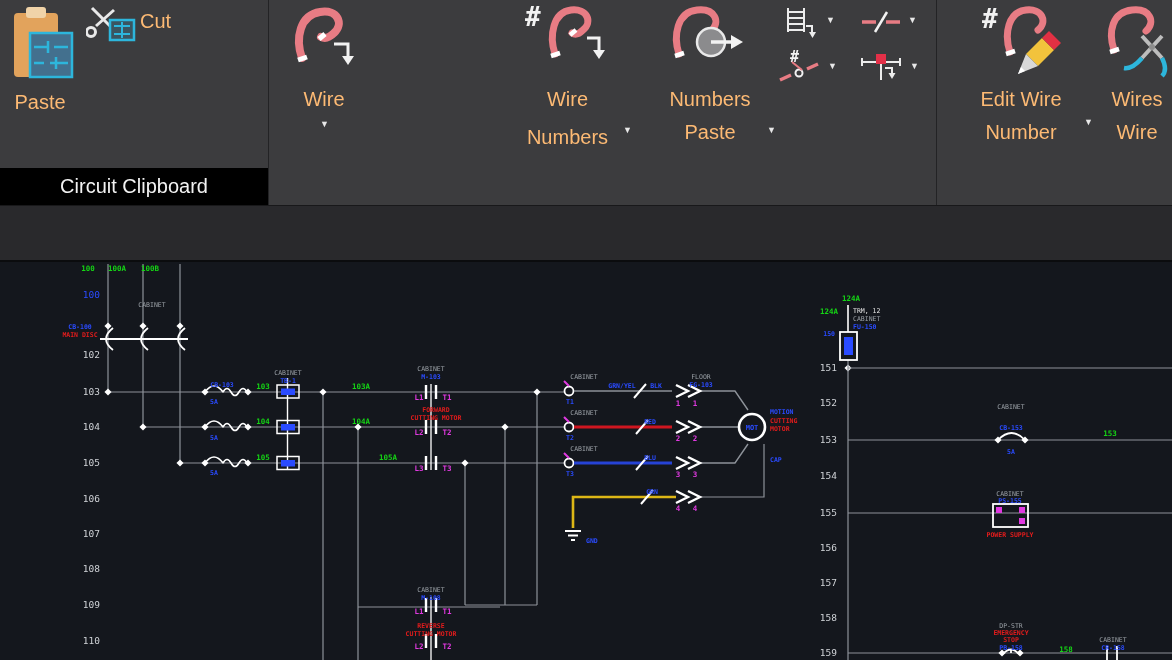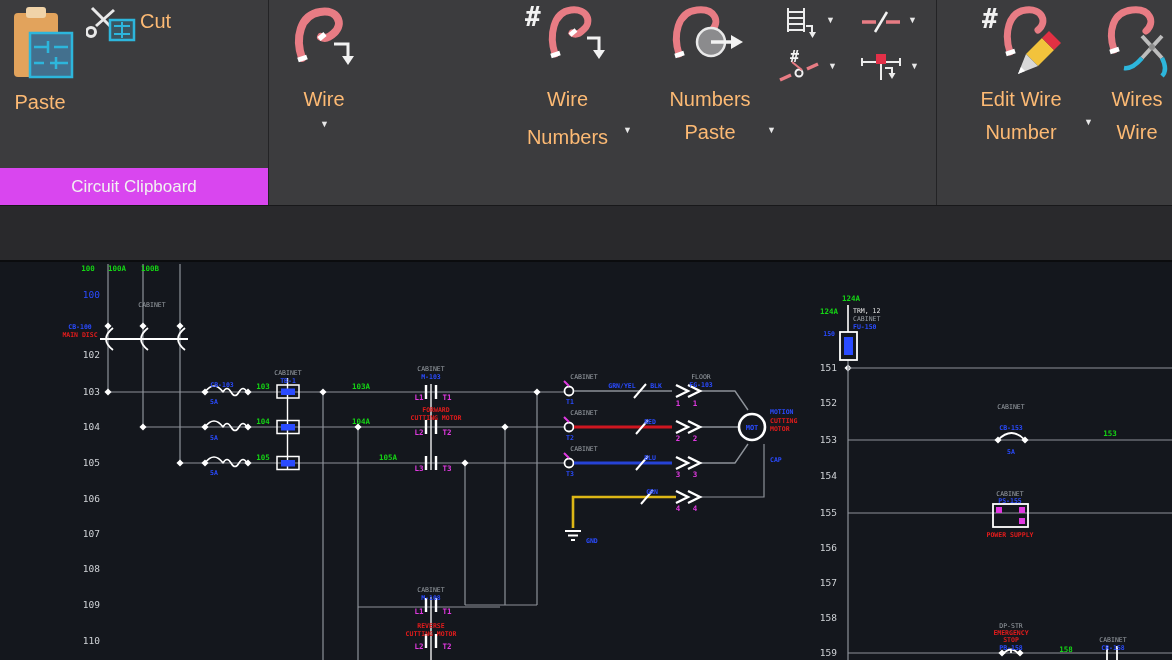--- a/index.html
+++ b/index.html
@@ -1,22 +1,22 @@
 <!DOCTYPE html>
 <html><head>
 <meta charset="utf-8">
 <style>
   html,body{margin:0;padding:0;background:#000;}
   #app{position:relative;width:1172px;height:660px;overflow:hidden;background:#14171d;
        font-family:"Liberation Sans",sans-serif;}
   
   .ribbon{position:absolute;left:0;top:0;width:1172px;height:205px;background:#3c3c3e;}
   .panel{position:absolute;top:0;height:205px;border-right:1px solid #232325;box-sizing:border-box;}
-  .panel-title{position:absolute;left:0;right:0;bottom:0;height:37px;background:#d946ef;
-      color:#f2f2f2;font-size:17px;display:flex;align-items:center;justify-content:center;
+  .panel-title{position:absolute;left:0;right:0;bottom:0;height:37px;background:#000000;
+      color:#f2f2f2;font-size:20px;display:flex;align-items:center;justify-content:center;
       white-space:nowrap;overflow:hidden;}
   .btn{position:absolute;cursor:default;}
   .lbl{position:absolute;color:#fdba74;font-size:20px;white-space:nowrap;}
   .lbl.c{left:0;right:0;text-align:center;}
   .chev{position:absolute;color:#e8e8e8;font-size:9px;line-height:9px;}
   .icon{position:absolute;}
   
   .band{position:absolute;left:0;top:205px;width:1172px;height:57px;background:#29292c;
         border-top:1px solid #18181a;border-bottom:2px solid #0b0c0e;box-sizing:border-box;}
   .canvas{position:absolute;left:0;top:262px;width:1172px;height:398px;background:#14171d;}

